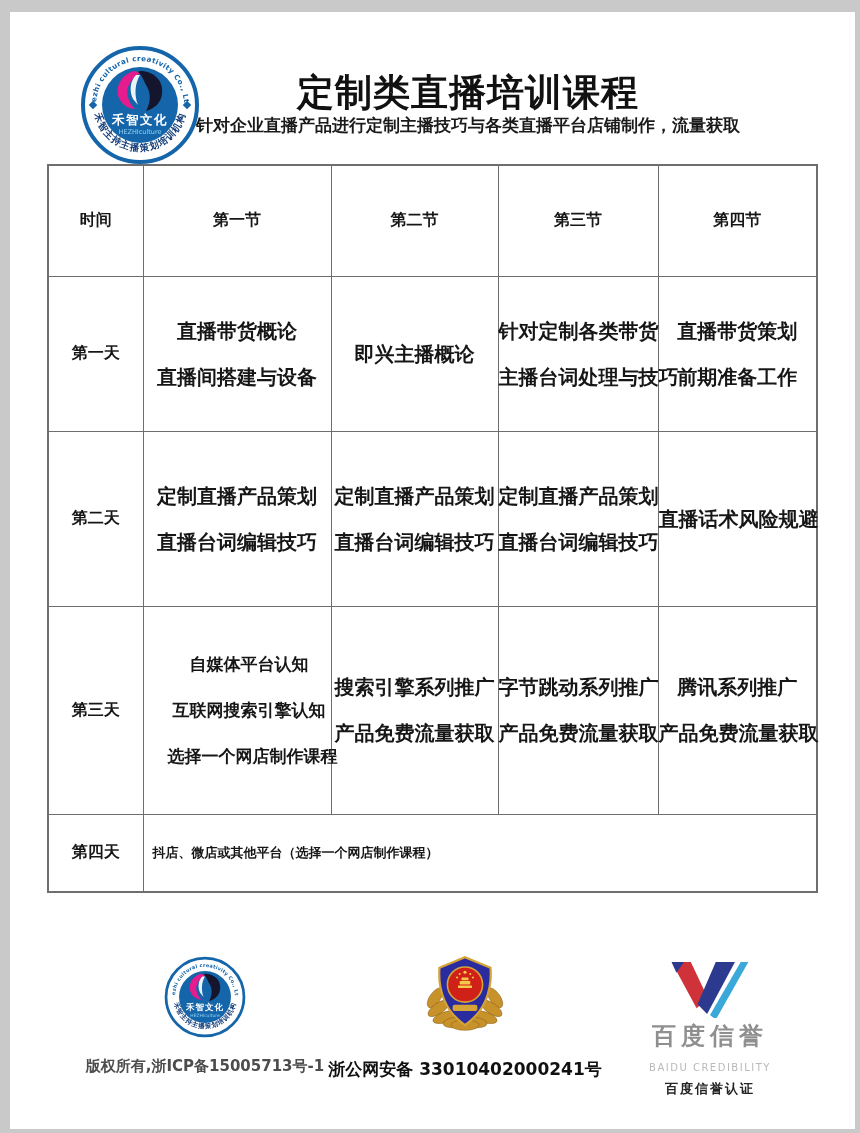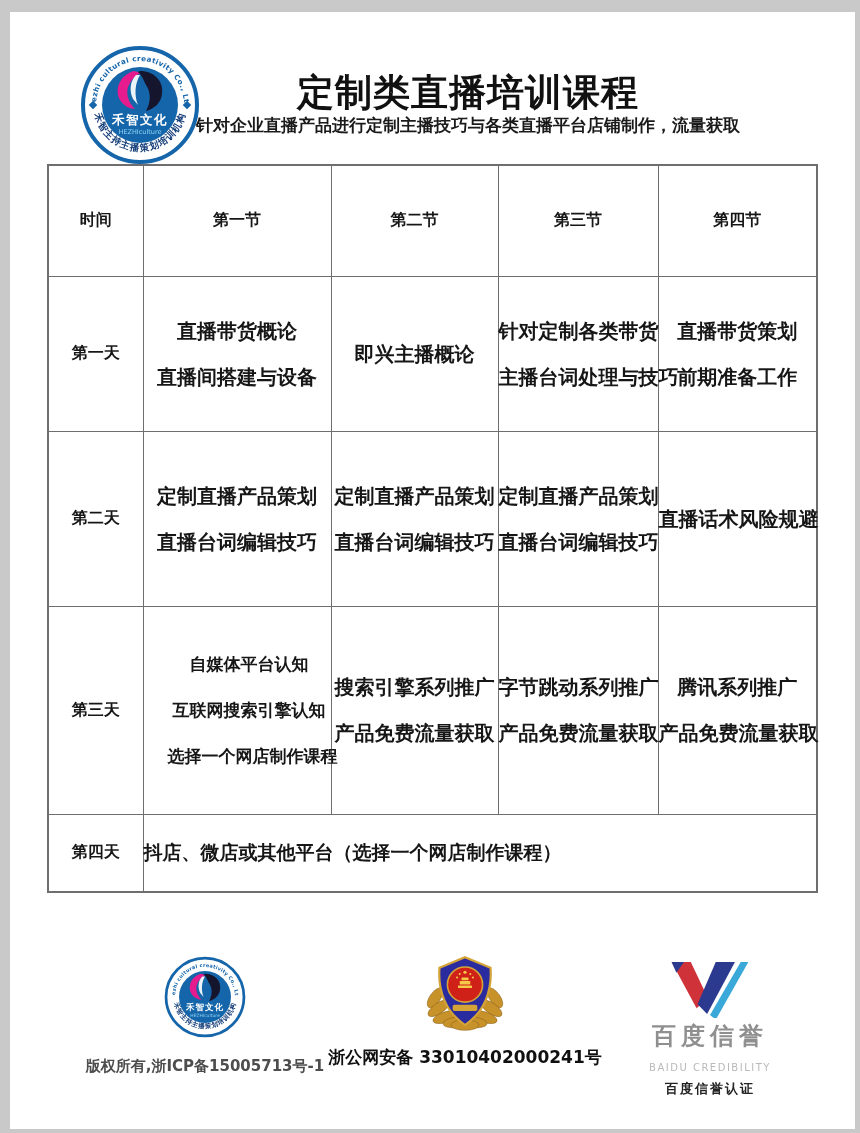--- a/index.html
+++ b/index.html
@@ -33,31 +33,31 @@
   table.sched td{
     border:1px solid #6e6e6e;
     text-align:center;vertical-align:middle;
     color:#161616;font-weight:bold;font-size:20px;
     padding:0;overflow:visible;
   }
   table.sched td .cl{line-height:46px;white-space:nowrap;}
   table.sched td.tight{font-size:17px;padding-left:24px;}
   table.sched td.daycol, table.sched tr.hrow td{font-size:16px;}
   table.sched td.merged{
-    text-align:left;padding-left:0;font-size:19px;white-space:nowrap;
+    text-align:left;padding-left:9px;font-size:13px;white-space:nowrap;
   }
   tr.hrow{height:111px;}
   tr.r1{height:155px;}
   tr.r2{height:175px;}
   tr.r3{height:208px;}
   tr.r4{height:78px;}
   
   .fblock{position:absolute;display:flex;flex-direction:column;align-items:center;}
   .fb1{left:85px;top:944px;width:220px;}
-  .fb2{left:345px;top:940px;width:220px;}
+  .fb2{left:345px;top:940px;width:220px;gap:12px;}
   .fb3{left:600px;top:946px;width:200px;}
   .fb1 .ftext{margin-top:19px;font-size:15px;font-weight:600;color:#4d4d4d;white-space:nowrap;}
   .fb2 .ftext{margin-top:6px;font-size:17px;font-weight:bold;color:#101010;white-space:nowrap;}
   .fb3 .cn1{margin-top:2px;font-size:24px;color:#8f8f8f;letter-spacing:5px;font-weight:600;}
   .fb3 .en1{margin-top:10px;font-size:10px;color:#b9b9b9;letter-spacing:1.5px;}
   .fb3 .cn2{margin-top:7px;font-size:13px;color:#242424;letter-spacing:2px;font-weight:bold;}
 </style>
 </head>
 <body>
 

